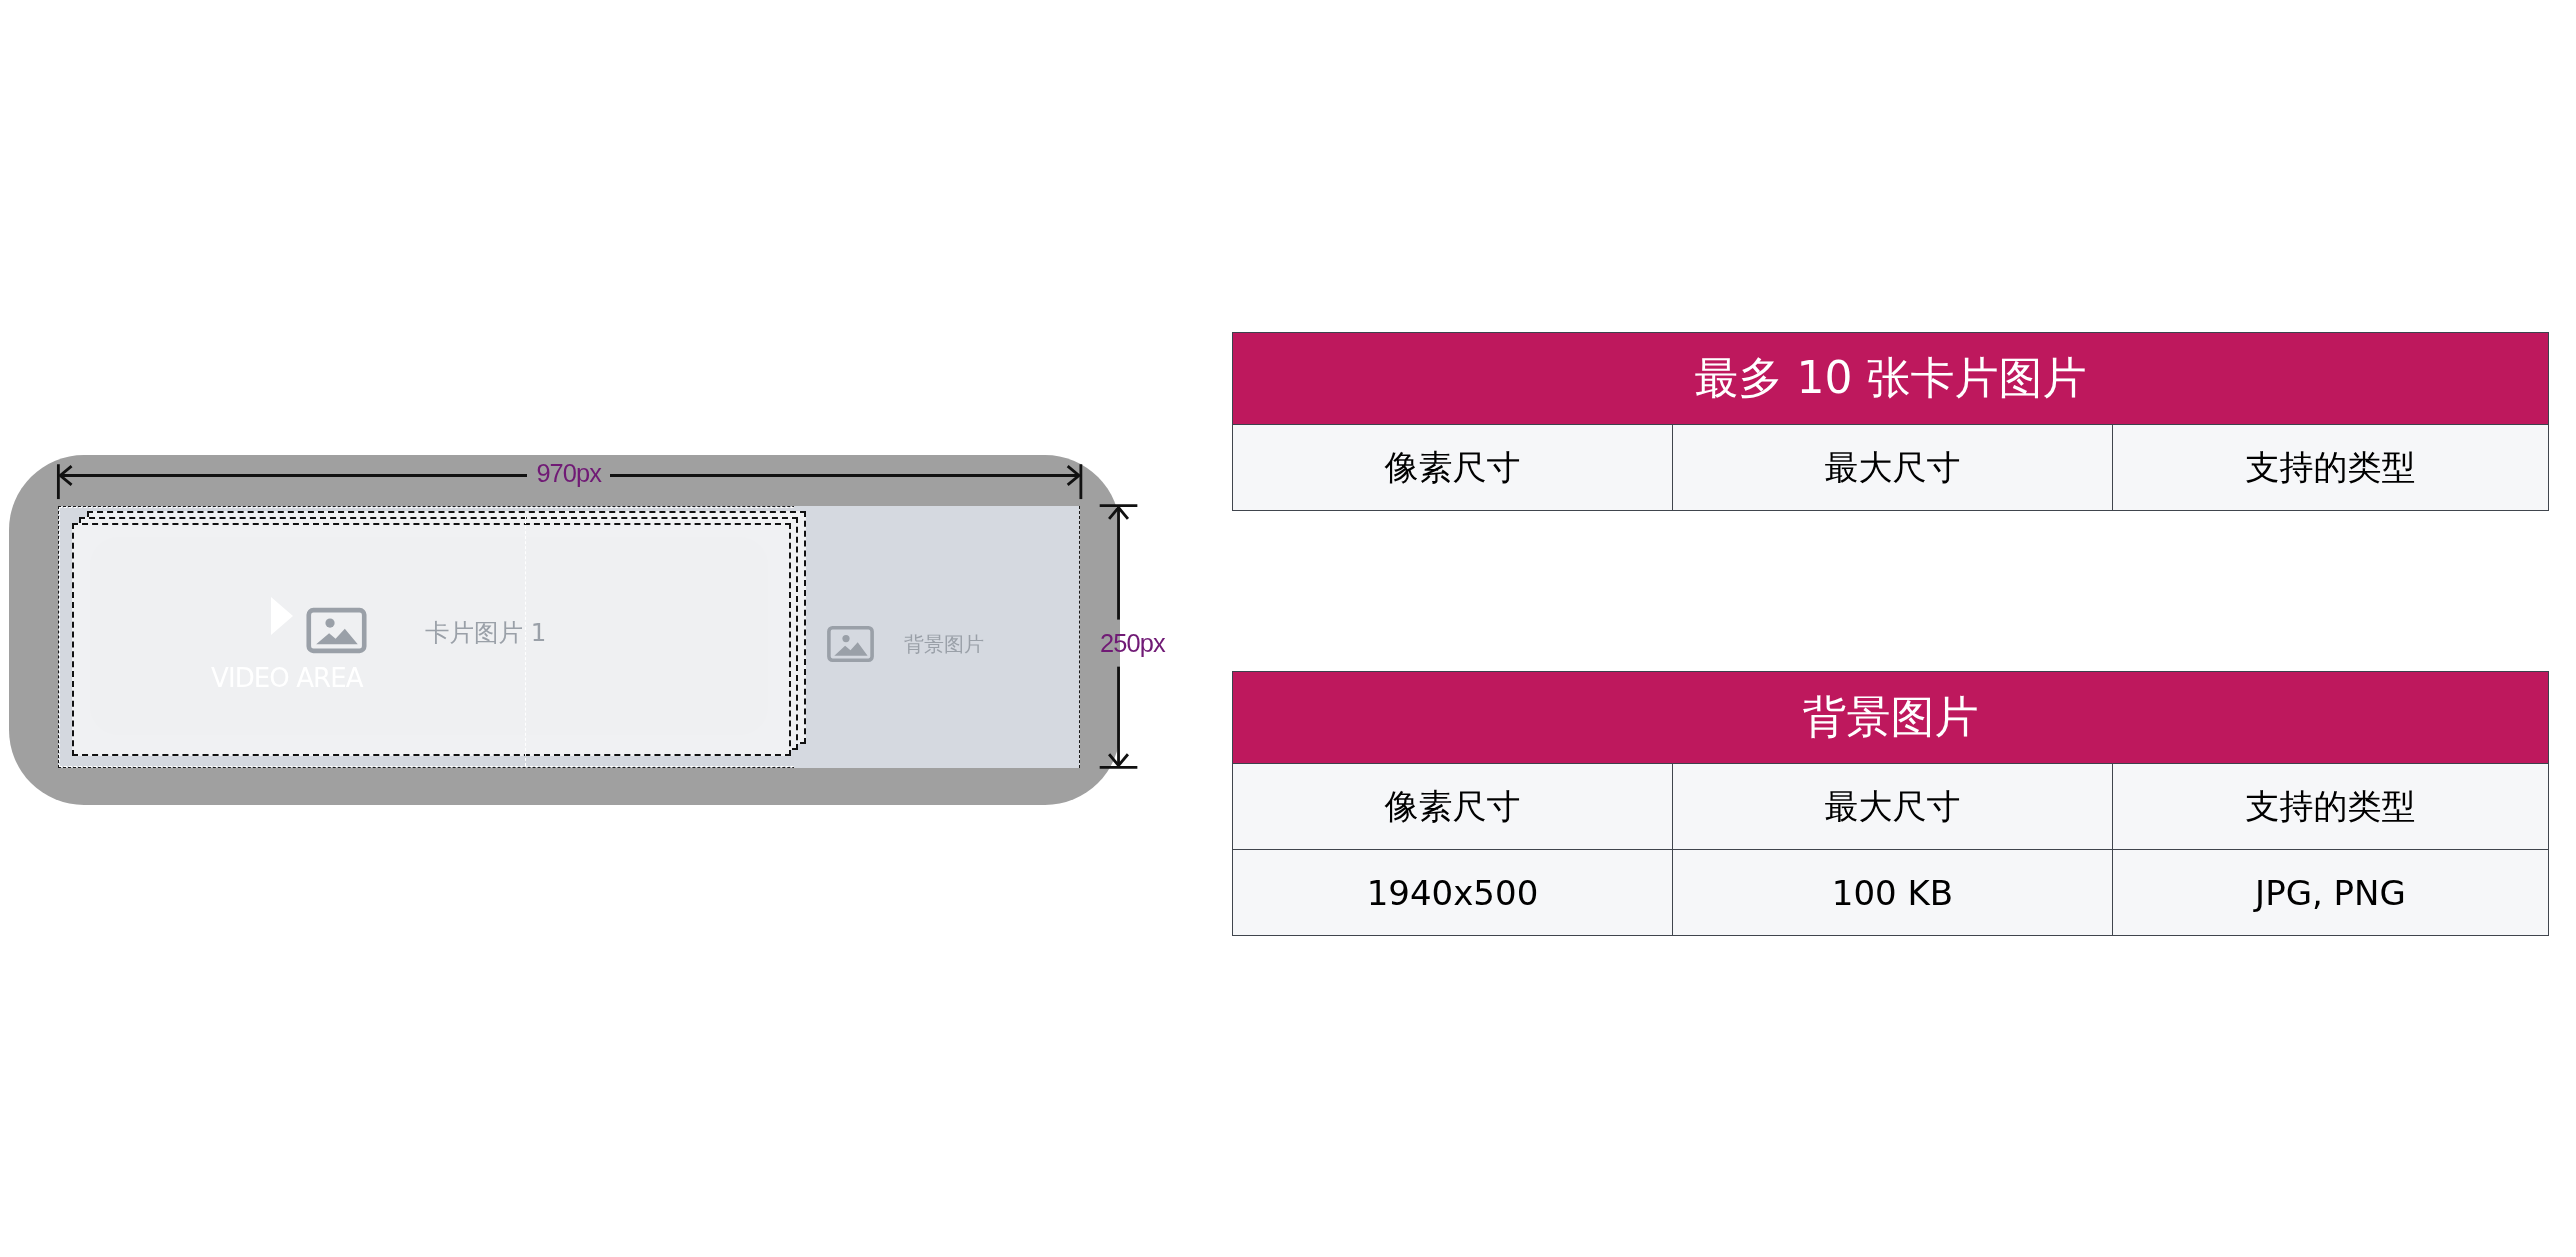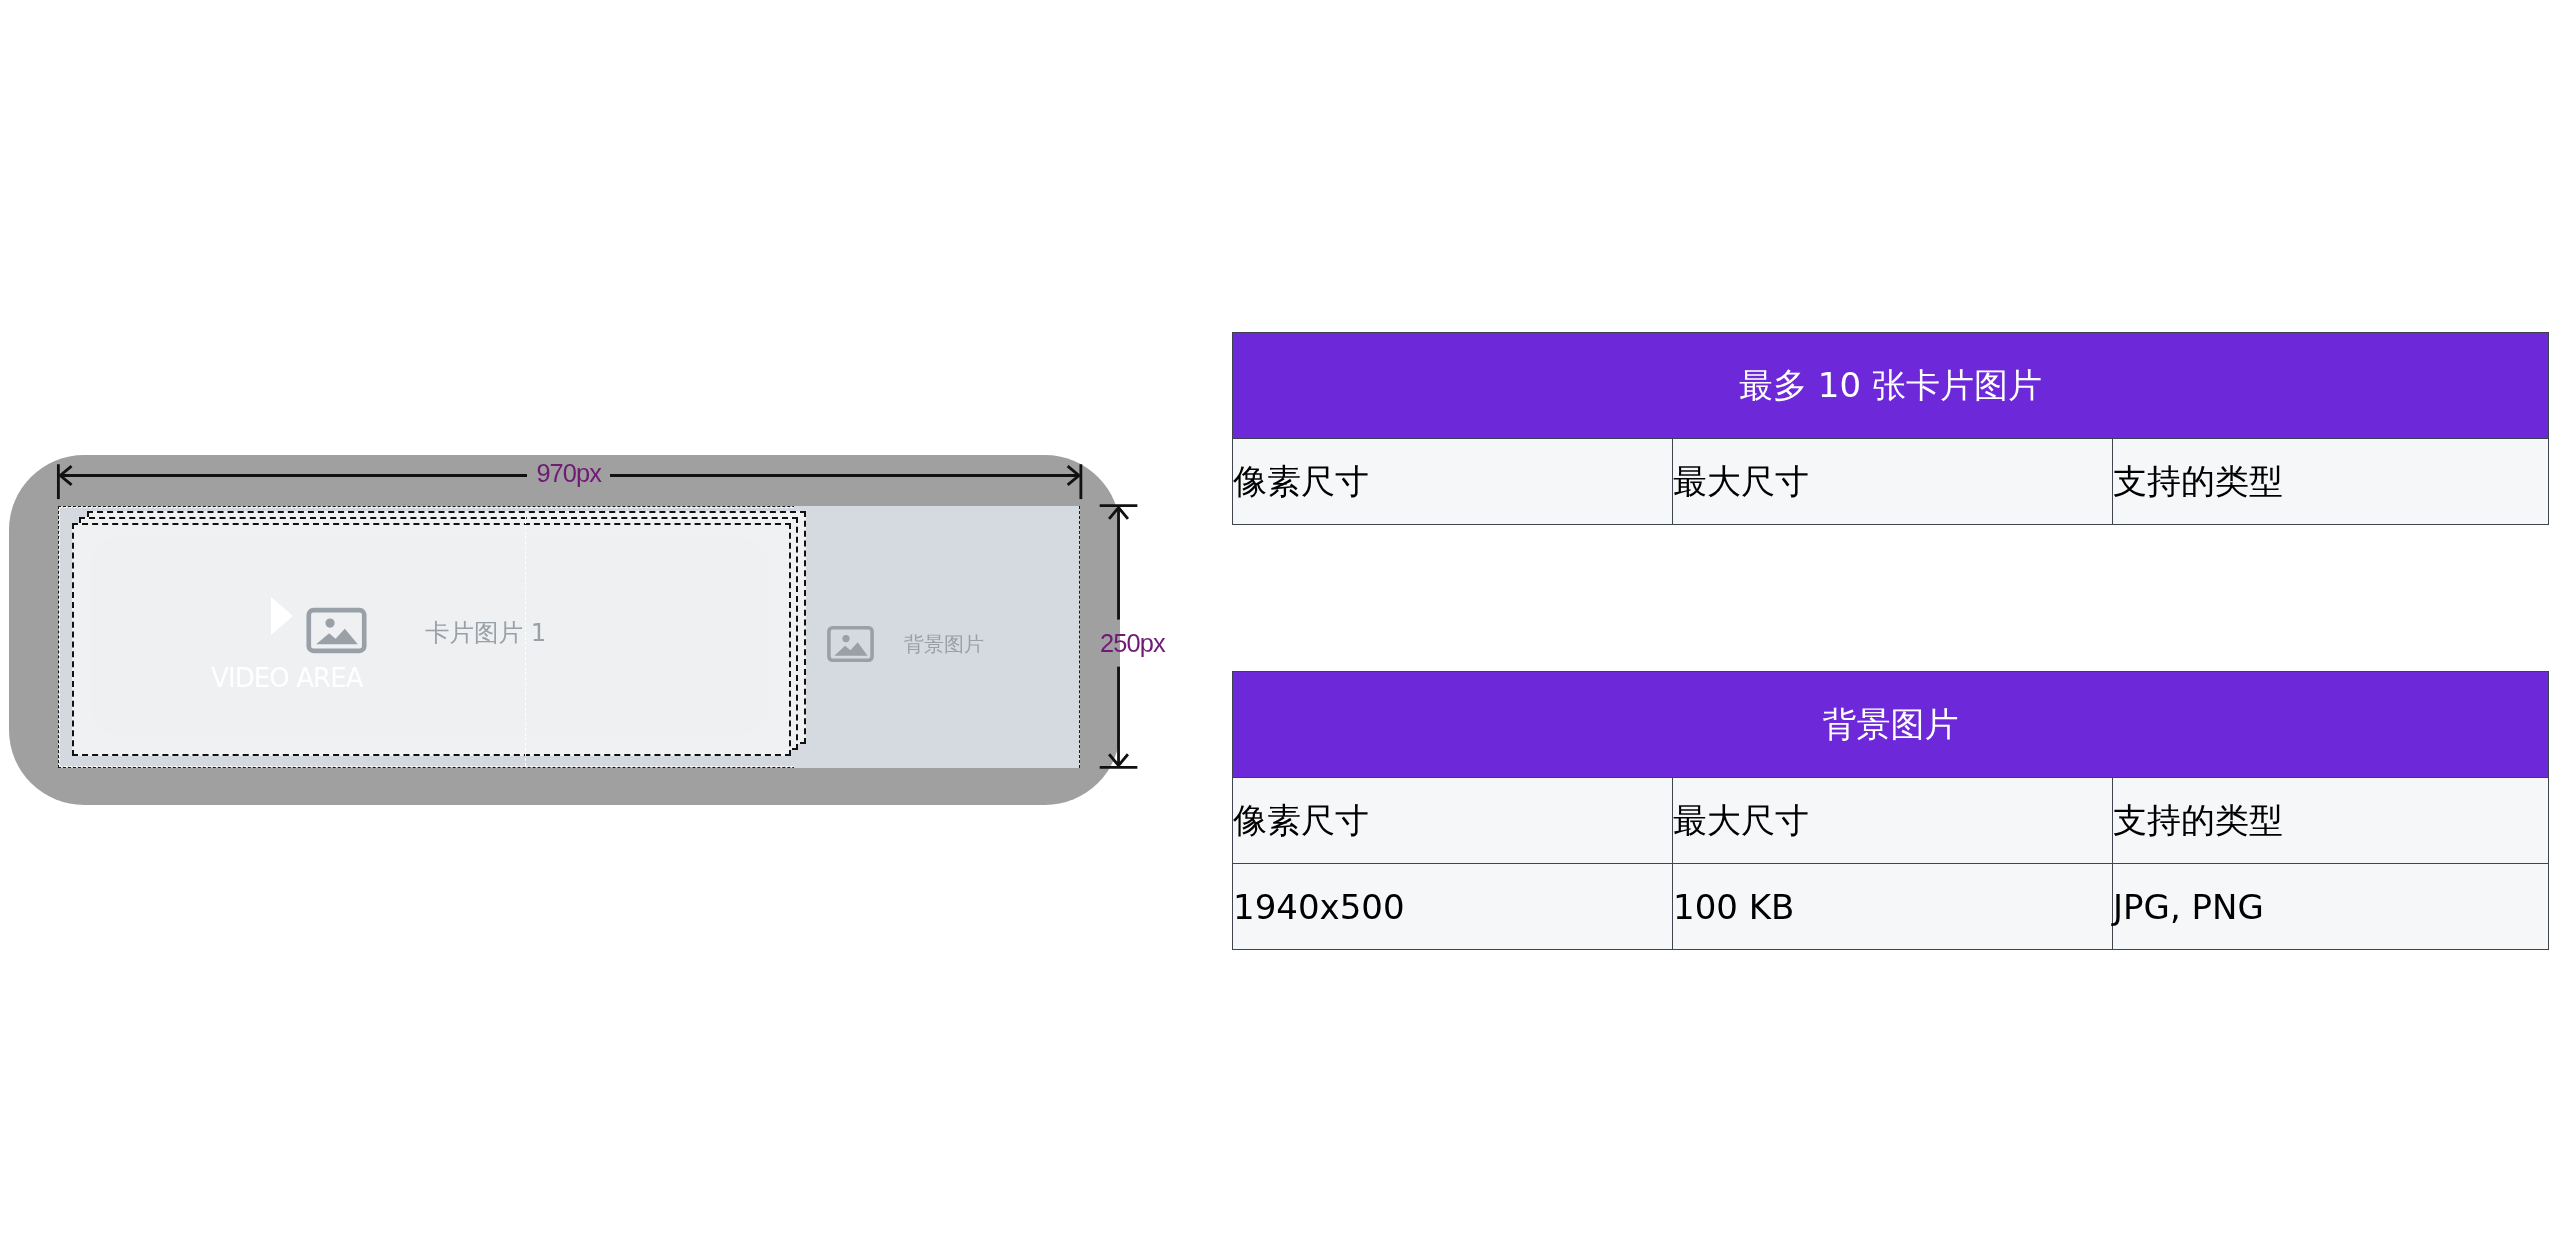--- a/index.html
+++ b/index.html
@@ -37,24 +37,24 @@
   .dim-label { position: absolute; font-size: 25.4px; color: #701a75; white-space: nowrap;
                font-family: "Liberation Sans", sans-serif; letter-spacing: -0.9px; }
   .dim-width { left: 527px; top: 459px; background: #a0a0a0; padding: 0 9.4px; }
   .dim-height { left: 1100px; top: 629px; text-align: center; }
 
   
   .spec-table { position: absolute; left: 1232px; width: 1315px; border-collapse: collapse;
                 table-layout: fixed; font-family: "DejaVu Sans", sans-serif; }
   .spec-table.t1 { top: 332px; }
   .spec-table.t2 { top: 671px; }
-  .spec-table th { background: #6d28d9; color: #ffffff; font-weight: normal; font-size: 34px;
-                   height: 91px; padding: 7px; text-align: center; border: 1.9px solid #3c424c; }
+  .spec-table th { background: #be185d; color: #ffffff; font-weight: normal; font-size: 44px;
+                   height: 91px; padding: 0; text-align: center; border: 1.9px solid #3c424c; }
   .spec-table td { background: #f6f7f9; color: #000; font-size: 34px; height: 85px; padding: 0;
-                   text-align: left; border: 1.9px solid #40454d; margin-left: 26px; }
+                   text-align: center; border: 1.9px solid #40454d; margin-left: 26px; }
   .spec-table col.c1 { width: 440px; }
   .spec-table col.c2 { width: 440px; }
   .spec-table col.c3 { width: 436px; }
 </style>
 </head>
 <body>
 
 <div class="frame"></div>
 <div class="outer-area"></div>
 <div class="bg-area"></div>

